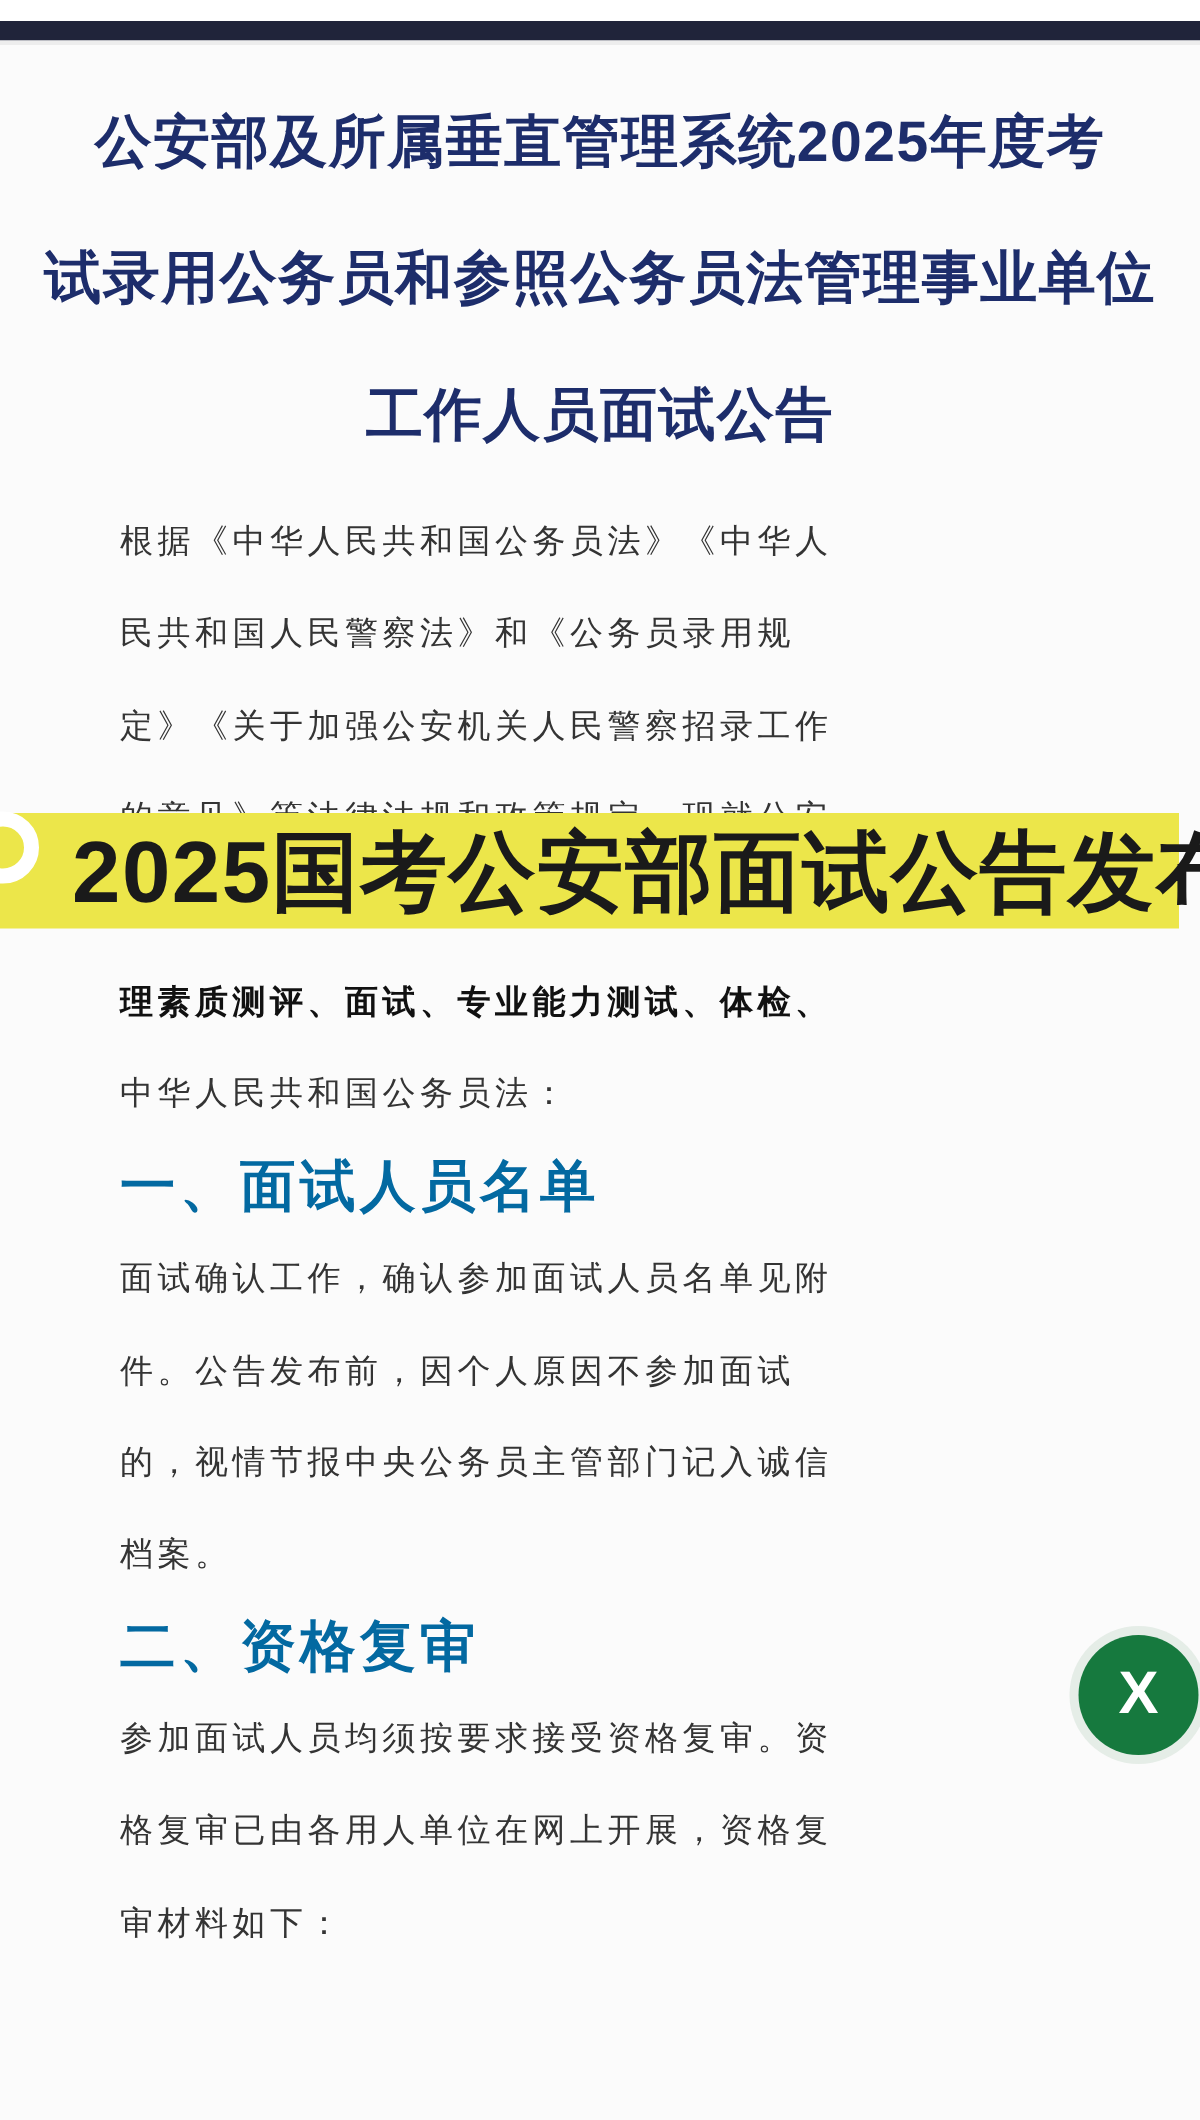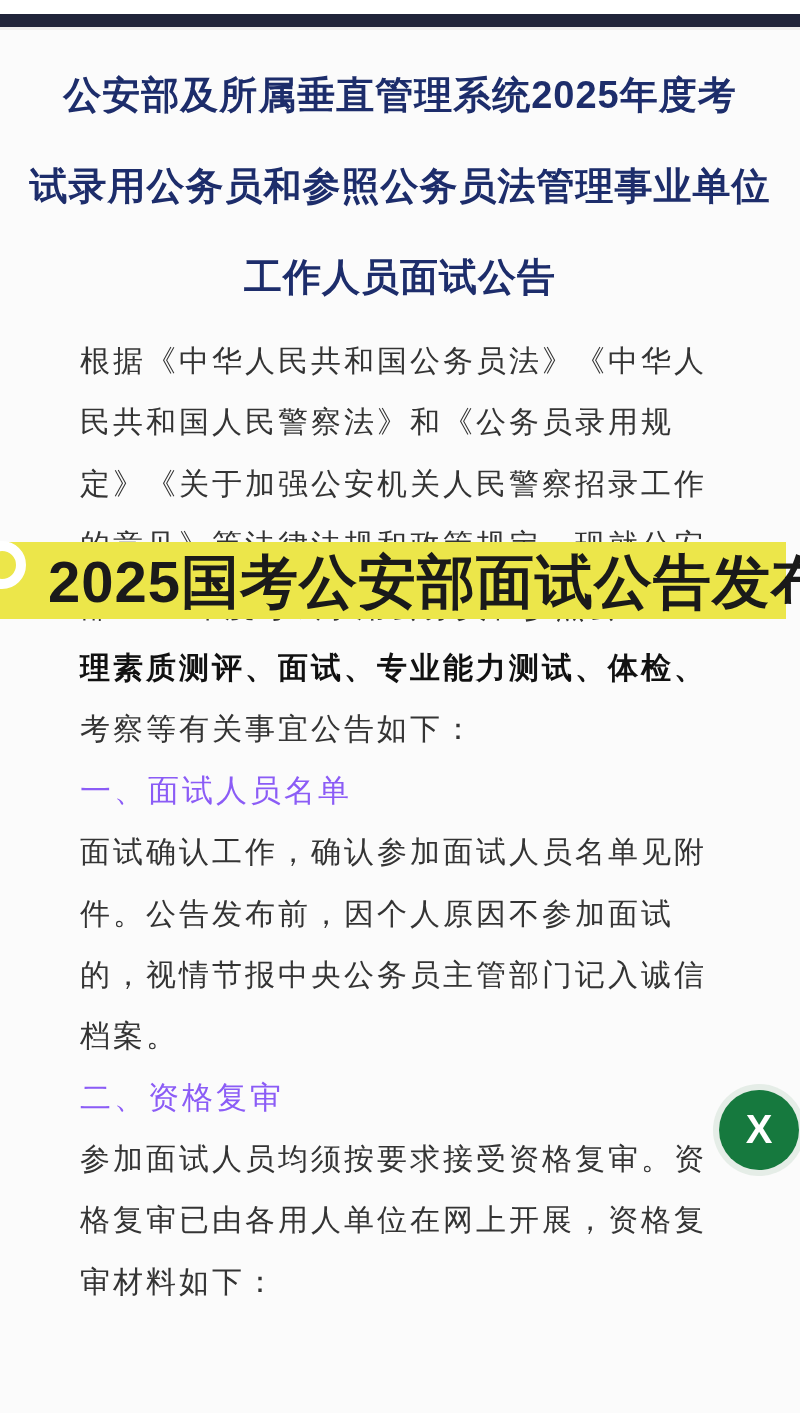--- a/index.html
+++ b/index.html
@@ -46,30 +46,30 @@
 
   .body-block {
     position: absolute;
     left: 80px; top: 309px;
     width: 660px;
     margin-top: 7px;
   }
   .body-line {
     height: 61.4px;
     line-height: 61.4px;
-    font-size: 30px;
+    font-size: 22px;
     letter-spacing: 3px;
     color: #343434;
     white-space: nowrap;
   }
   .body-line .seg-bold { font-weight: 700; color: #111; }
   .body-line.heading {
-    font-weight: 400;
-    color: #8b5cf6;
-    font-size: 31px;
+    font-weight: 700;
+    color: #0369a1;
+    font-size: 37px;
   }
 
   .banner {
     position: absolute;
     left: 0; top: 528px;
     width: 786px; height: 77px;
     background: #ece64a;
     z-index: 2;
   }
   .banner-text {
@@ -128,21 +128,21 @@
     <div class="title-line">工作人员面试公告</div>
   </div>
 
   <div class="body-block" id="body-lines">
       <div class="body-line"><span>根据《中华人民共和国公务员法》《中华人</span></div>
       <div class="body-line"><span>民共和国人民警察法》和《公务员录用规</span></div>
       <div class="body-line"><span>定》《关于加强公安机关人民警察招录工作</span></div>
       <div class="body-line"><span>的意见》等法律法规和政策规定，现就公安</span></div>
       <div class="body-line"><span>部2025年度考试录用公务员和参照公</span></div>
       <div class="body-line"><span class="seg-bold">理素质测评、面试、专业能力测试、体检、</span></div>
-      <div class="body-line"><span>考察等有关事宜公告如下：</span></div>
+      <div class="body-line"><span>中华人民共和国公务员法：</span></div>
       <div class="body-line heading"><span>一、面试人员名单</span></div>
       <div class="body-line"><span>面试确认工作，确认参加面试人员名单见附</span></div>
       <div class="body-line"><span>件。公告发布前，因个人原因不参加面试</span></div>
       <div class="body-line"><span>的，视情节报中央公务员主管部门记入诚信</span></div>
       <div class="body-line"><span>档案。</span></div>
       <div class="body-line heading"><span>二、资格复审</span></div>
       <div class="body-line"><span>参加面试人员均须按要求接受资格复审。资</span></div>
       <div class="body-line"><span>格复审已由各用人单位在网上开展，资格复</span></div>
       <div class="body-line"><span>审材料如下：</span></div>
     </div>

